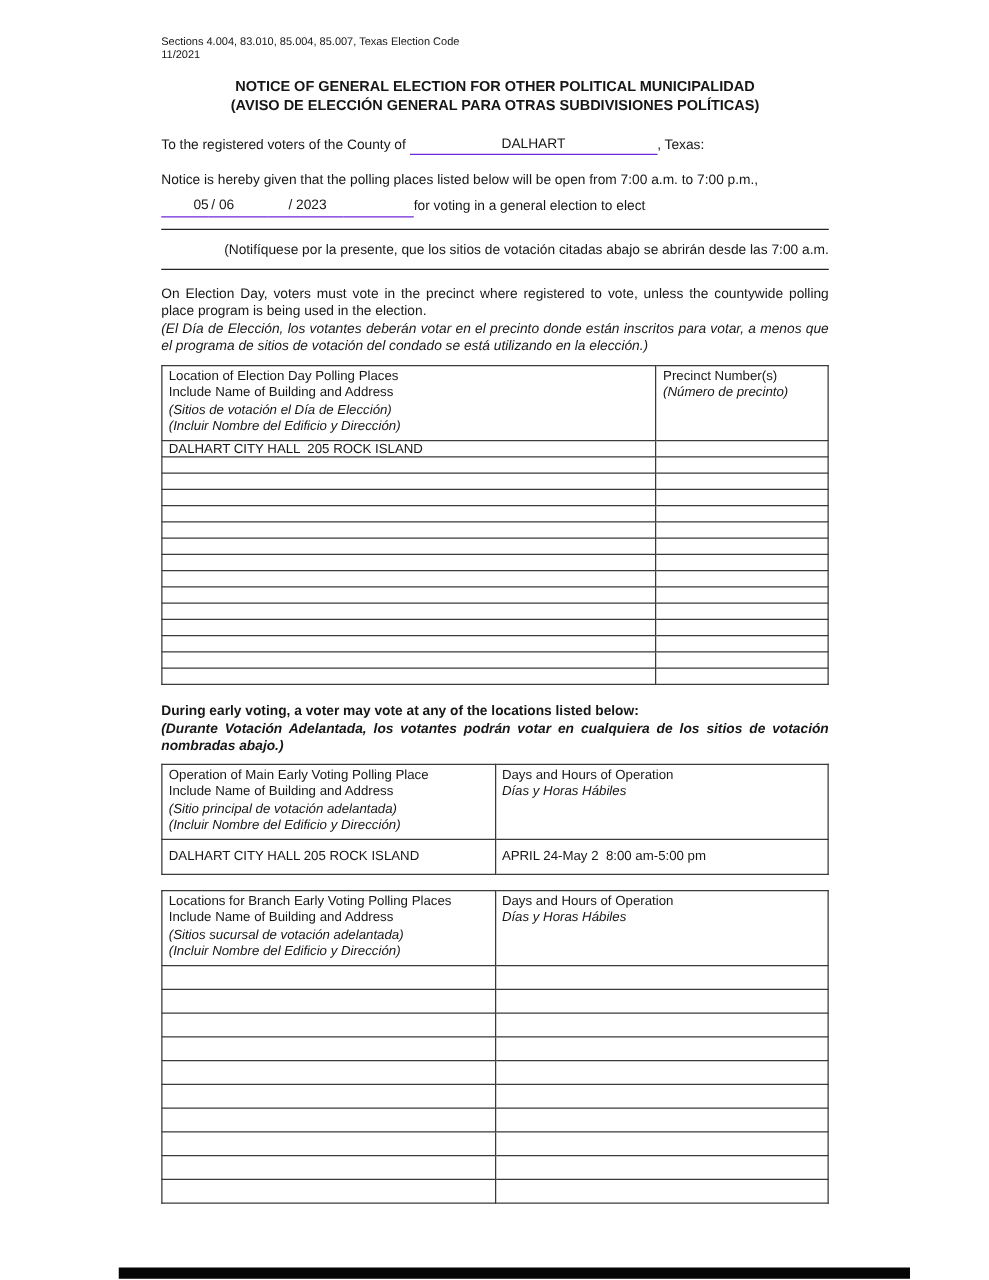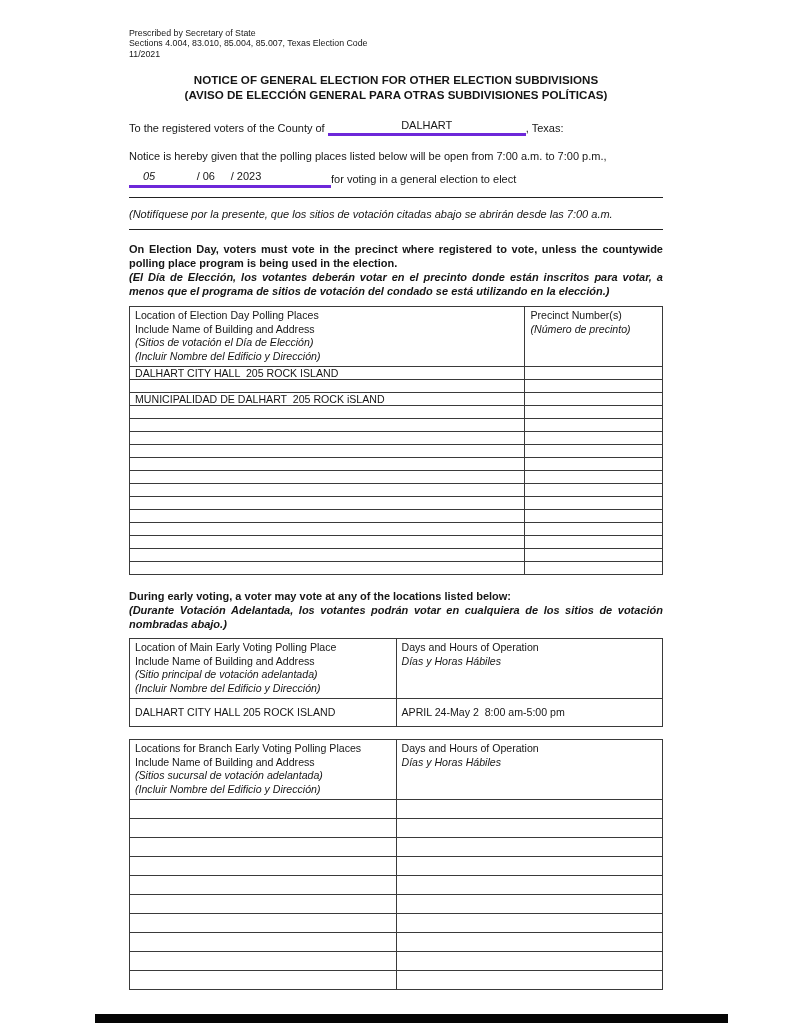--- a/index.html
+++ b/index.html
@@ -12,37 +12,37 @@
 
   .meta{font-size:8.8px;line-height:10.4px;}
   .title{margin-top:13px;text-align:center;font-weight:bold;font-size:11.6px;line-height:15px;}
   .title .es{}
 
   p{margin:0;font-size:11px;line-height:14px;}
   .addr-en{margin-top:16px;line-height:15px;}
   .addr-es{margin-top:13px;font-style:italic;line-height:15px;}
   .notice-en{margin-top:13px;}
   .date-line{margin-top:5px;line-height:17px;}
-  .notice-es{margin-top:9px;font-style:italic;}
+  .notice-es{margin-top:9px;text-align:right;}
   .es-date-line{font-style:italic;line-height:17px;margin-top:2px;}
 
-  .blank{display:inline-block;border-bottom:3px solid #6d28d9;text-align:center;
+  .blank{display:inline-block;border-bottom:1px solid #6d28d9;text-align:center;
          vertical-align:bottom;font-style:normal;}
   .county-en{width:198px;}
   .county-es{width:215px;}
-  .dseg1{width:36px;text-align:center;padding-left:2px;font-style:italic;}
-  .dseg2{width:46px;text-align:right;padding-left:2px;}
+  .dseg1{width:36px;text-align:right;padding-left:2px;}
+  .dseg2{width:46px;text-align:left;padding-left:2px;}
   .dseg3{width:58px;text-align:center;padding-left:2px;}
   .tail-en{width:56px;height:16px;}
   .tail-es{width:36px;height:16px;}
 
   .rule{border-bottom:1.2px solid #222222;height:0;margin-top:9px;}
   .rule2{border-bottom:1.2px solid #222222;height:0;margin-top:8px;}
 
-  .bold-para{margin-top:12px;font-weight:bold;text-align:justify;}
+  .bold-para{margin-top:12px;font-weight:normal;text-align:justify;}
   .bold-para.esb{margin-top:0;font-style:italic;}
   .ev-head{margin-top:14px;font-weight:bold;}
   .ev-es{margin-top:0;font-weight:bold;font-style:italic;text-align:justify;}
 
   table.tbl{border-collapse:collapse;width:100%;table-layout:fixed;}
   .tbl1{margin-top:8px;padding-left:45px;}
   .tbl2{margin-top:7px;}
   .tbl3{margin-top:12px;}
   .tbl td{border:1px solid #3a3a3a;font-size:10.6px;vertical-align:top;padding:0 5px;}
   .tbl tr.hdr td{padding:2px 5px 3px;line-height:13.5px;}
@@ -52,27 +52,26 @@
   .tbl3 tr.row td{height:18px;line-height:17px;white-space:pre;overflow:hidden;}
 
   .scan-bar{position:absolute;left:95px;bottom:1px;width:633px;height:9px;background:#050505;}
 </style>
 </head>
 <body>
 
 <div class="content">
 
   <div class="meta">
-    <div>Prescribed by Secretary of State</div>
     <div>Sections 4.004, 83.010, 85.004, 85.007, Texas Election Code</div>
     <div>11/2021</div>
   </div>
 
   <div class="title">
-    <div>NOTICE OF GENERAL ELECTION FOR OTHER ELECTION SUBDIVISIONS</div>
+    <div>NOTICE OF GENERAL ELECTION FOR OTHER POLITICAL MUNICIPALIDAD</div>
     <div class="es">(AVISO DE ELECCIÓN GENERAL PARA OTRAS SUBDIVISIONES POLÍTICAS)</div>
   </div>
 
   <p class="addr-en"><span>To the registered voters of the County of</span>
     <span class="blank county-en"><span>DALHART</span></span><span>, Texas:</span></p>
 
 
   <p class="notice-en">Notice is hereby given that the polling places listed below will be open from 7:00 a.m. to 7:00 p.m.,</p>
 
   <p class="date-line"><span class="blank dseg1">05</span><span class="blank dseg2">/ 06</span><span class="blank dseg3">/ 2023</span><span class="blank tail-en"></span><span>for voting in a general election to elect</span></p>
@@ -106,24 +105,20 @@
       </tr>
       <tr class="row">
           <td>DALHART CITY HALL  205 ROCK ISLAND</td>
           <td></td>
         </tr>
         <tr class="row">
           <td></td>
           <td></td>
         </tr>
         <tr class="row">
-          <td>MUNICIPALIDAD DE DALHART  205 ROCK iSLAND</td>
-          <td></td>
-        </tr>
-        <tr class="row">
           <td></td>
           <td></td>
         </tr>
         <tr class="row">
           <td></td>
           <td></td>
         </tr>
         <tr class="row">
           <td></td>
           <td></td>
@@ -175,21 +170,21 @@
   <p class="ev-es">(Durante Votación Adelantada, los votantes podrán votar en cualquiera de los sitios de votación nombradas abajo.)</p>
 
   <table class="tbl tbl2">
     <colgroup>
         <col style="width:50%">
         <col style="width:50%">
       </colgroup>
     <tbody>
       <tr class="hdr">
         <td>
-          <div>Location of Main Early Voting Polling Place</div>
+          <div>Operation of Main Early Voting Polling Place</div>
           <div>Include Name of Building and Address</div>
           <div class="it">(Sitio principal de votación adelantada)</div>
           <div class="it">(Incluir Nombre del Edificio y Dirección)</div>
         </td>
         <td>
           <div>Days and Hours of Operation</div>
           <div class="it">Días y Horas Hábiles</div>
         </td>
       </tr>
       <tr class="row">

